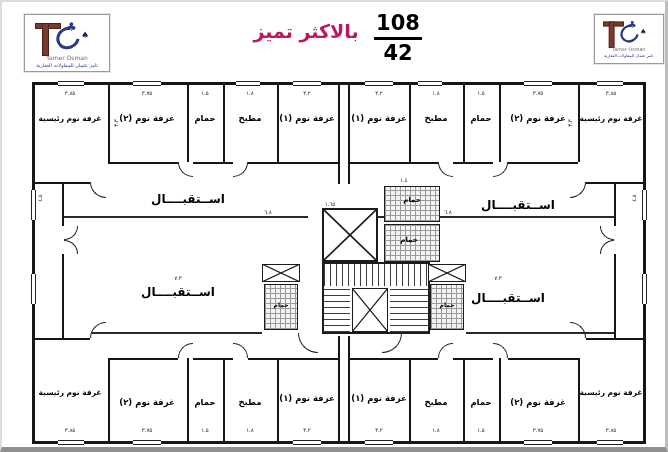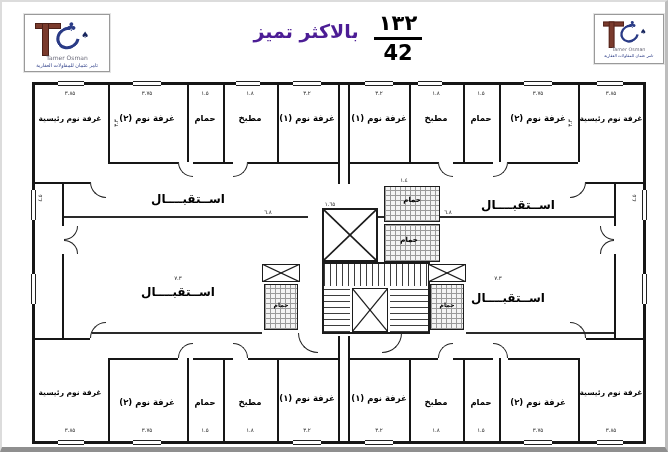--- a/index.html
+++ b/index.html
@@ -13,21 +13,21 @@
   
   .logo{position:absolute;background:#fff;border:1px solid #9a9a9a;box-shadow:0 0 0 1px #e5e5e5;}
   .logo-inner{position:relative;width:82px;height:54px;}
   .t-vert{position:absolute;left:16px;top:7px;width:7px;height:33px;background:#7a3a2c;border:1px solid #4b2018;}
   .t-horz{position:absolute;left:9px;top:7px;width:26px;height:6px;background:#7a3a2c;border:1px solid #4b2018;}
   .c-swoosh{position:absolute;left:30px;top:11px;width:24px;height:22px;border:3px solid #2a3b86;border-right-color:transparent;border-radius:50%;transform:rotate(-35deg);}
   .club1{position:absolute;left:40px;top:4px;font-size:12px;color:#2a3b86;}
   .club2{position:absolute;left:55px;top:14px;font-size:9px;color:#18265e;}
   .brand-en{position:absolute;left:0;top:38px;width:82px;text-align:center;font-size:6px;color:#6a6a7a;}
   .brand-ar{position:absolute;left:0;top:46px;width:82px;text-align:center;font-size:5px;color:#2a3b86;direction:rtl;}
-  .title-text{position:absolute;left:244px;top:18px;width:120px;text-align:center;font-size:19px;font-weight:bold;color:#4c1d95;direction:rtl;}
+  .title-text{position:absolute;left:244px;top:18px;width:120px;text-align:center;font-size:19px;font-weight:bold;color:#be185d;direction:rtl;}
   .fraction{position:absolute;left:370px;top:8px;width:52px;text-align:center;font-weight:bold;color:#000;}
   .fraction .num{font-size:21px;line-height:26px;}
   .fraction .bar{height:2.5px;background:#000;margin:1px 2px;}
   .fraction .den{font-size:21px;line-height:25px;}
   
   .plan{position:absolute;left:26px;top:76px;width:622px;height:372px;}
   .w{position:absolute;background:#161616;}
   .wl{position:absolute;background:#2a2a2a;}
   .box{position:absolute;border:2px solid #1c1c1c;background:#fff;}
   .boxthin{position:absolute;border:1.2px solid #1c1c1c;background:#fff;}
@@ -73,21 +73,21 @@
       <div class="c-swoosh"></div>
       <div class="club1">♣</div>
       <div class="club2">♠</div>
       <div class="brand-en">Tamer Osman</div>
       <div class="brand-ar">تامر عثمان للمقاولات العقارية</div>
     </div>
   </div>
 
   <div class="title-text">بالاكثر تميز</div>
   <div class="fraction">
-    <div class="num">١٣٢</div>
+    <div class="num">108</div>
     <div class="bar"></div>
     <div class="den">42</div>
   </div>
 
   <div class="plan">
 
     <div class="w" style="left:4px;top:4px;width:614px;height:3px;"></div>
     <div class="w" style="left:4px;top:363px;width:614px;height:3px;"></div>
     <div class="w" style="left:4px;top:4px;width:3px;height:362px;"></div>
     <div class="w" style="left:615px;top:4px;width:3px;height:362px;"></div>

